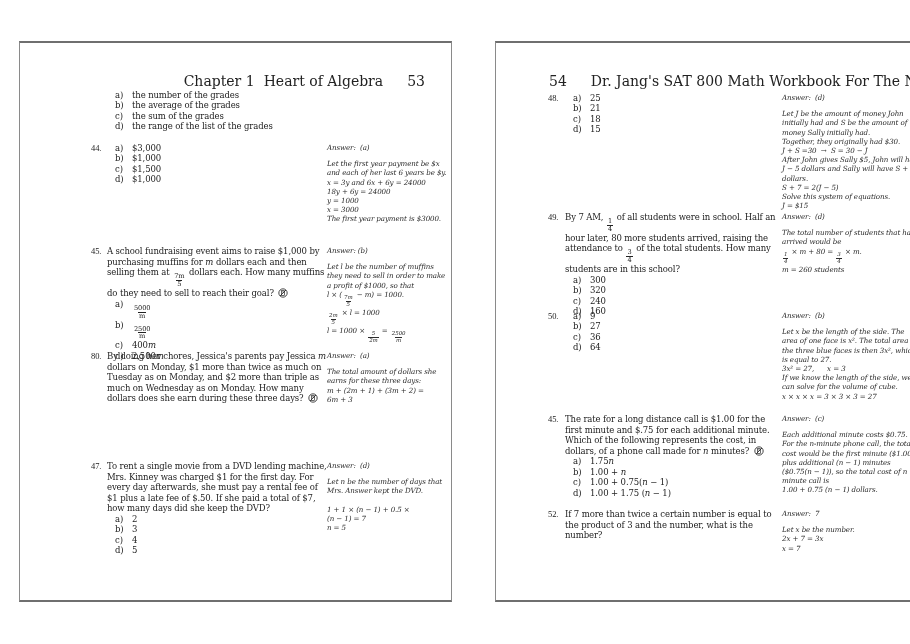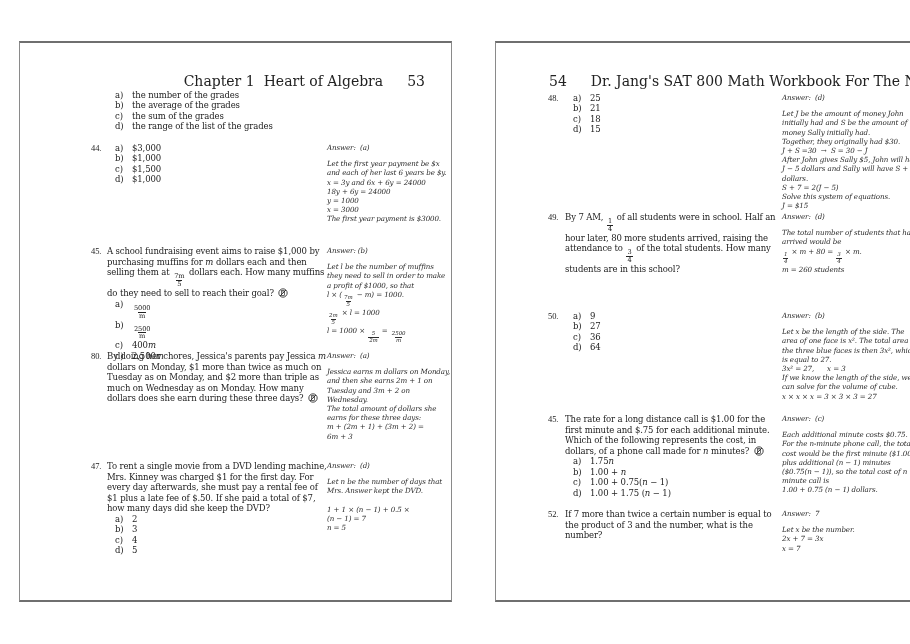--- a/index.html
+++ b/index.html
@@ -127,21 +127,20 @@
         <div class="qbody">
           <div class="qtext">By doing her chores, Jessica's parents pay Jessica <i>m</i> dollars on Monday, $1 more than twice as much on Tuesday as on Monday, and $2 more than triple as much on Wednesday as on Monday. How many dollars does she earn during these three days? <span class="nc"><svg viewBox="0 0 12 12" width="10" height="10">
                 <circle cx="6" cy="6" r="5" fill="none" stroke="#222" stroke-width="1"></circle>
                 <rect x="4.1" y="3.2" width="3.8" height="5.6" fill="none" stroke="#222" stroke-width="0.8"></rect>
                 <line x1="4.6" y1="4.7" x2="7.4" y2="4.7" stroke="#222" stroke-width="0.7"></line>
                 <line x1="2.4" y1="9.6" x2="9.6" y2="2.4" stroke="#222" stroke-width="1"></line>
               </svg></span></div>
         </div>
         <div class="acol">
           <div class="ans-label">Answer:  (a)</div>
-          <div class="sol-line">Jessica earns m dollars on Monday, and then she earns 2m + 1 on Tuesday and 3m + 2 on Wednesday.</div>
           <div class="sol-line">The total amount of dollars she earns for these three days:</div>
           <div class="sol-line">m + (2m + 1) + (3m + 2) =</div>
           <div class="sol-line">6m + 3</div>
         </div>
       </div>
       <div class="q" style="top: 418px;">
         <span class="qnum">47.</span>
         <div class="qbody">
           <div class="qtext">To rent a single movie from a DVD lending machine, Mrs. Kinney was charged $1 for the first day. For every day afterwards, she must pay a rental fee of $1 plus a late fee of $.50. If she paid a total of $7, how many days did she keep the DVD?</div>
           <div class="opts">
@@ -190,20 +189,26 @@
       <div class="q" style="top: 169px;">
         <span class="qnum">49.</span>
         <div class="qbody">
           <div class="qtext">By 7 AM, <span class="frac">
               <span class="num">1</span>
               <span class="den">4</span>
             </span> of all students were in school. Half an hour later, 80 more students arrived, raising the attendance to <span class="frac">
               <span class="num">3</span>
               <span class="den">4</span>
             </span> of the total students. How many students are in this school?</div>
+          <div class="opts">
+            <div class="opt"><span class="letter">a)</span><span class="optval">300</span></div>
+            <div class="opt"><span class="letter">b)</span><span class="optval">320</span></div>
+            <div class="opt"><span class="letter">c)</span><span class="optval">240</span></div>
+            <div class="opt"><span class="letter">d)</span><span class="optval">160</span></div>
+          </div>
         </div>
         <div class="acol">
           <div class="ans-label">Answer:  (d)</div>
           <div class="sol-line">The total number of students that have arrived would be</div>
           <div class="sol-line"><span class="frac"><span class="num">1</span><span class="den">4</span></span> × m + 80 = <span class="frac"><span class="num">3</span><span class="den">4</span></span> × m.</div>
           <div class="sol-line">m = 260 students</div>
         </div>
       </div>
       <div class="q" style="top: 268px;">
         <span class="qnum">50.</span>

